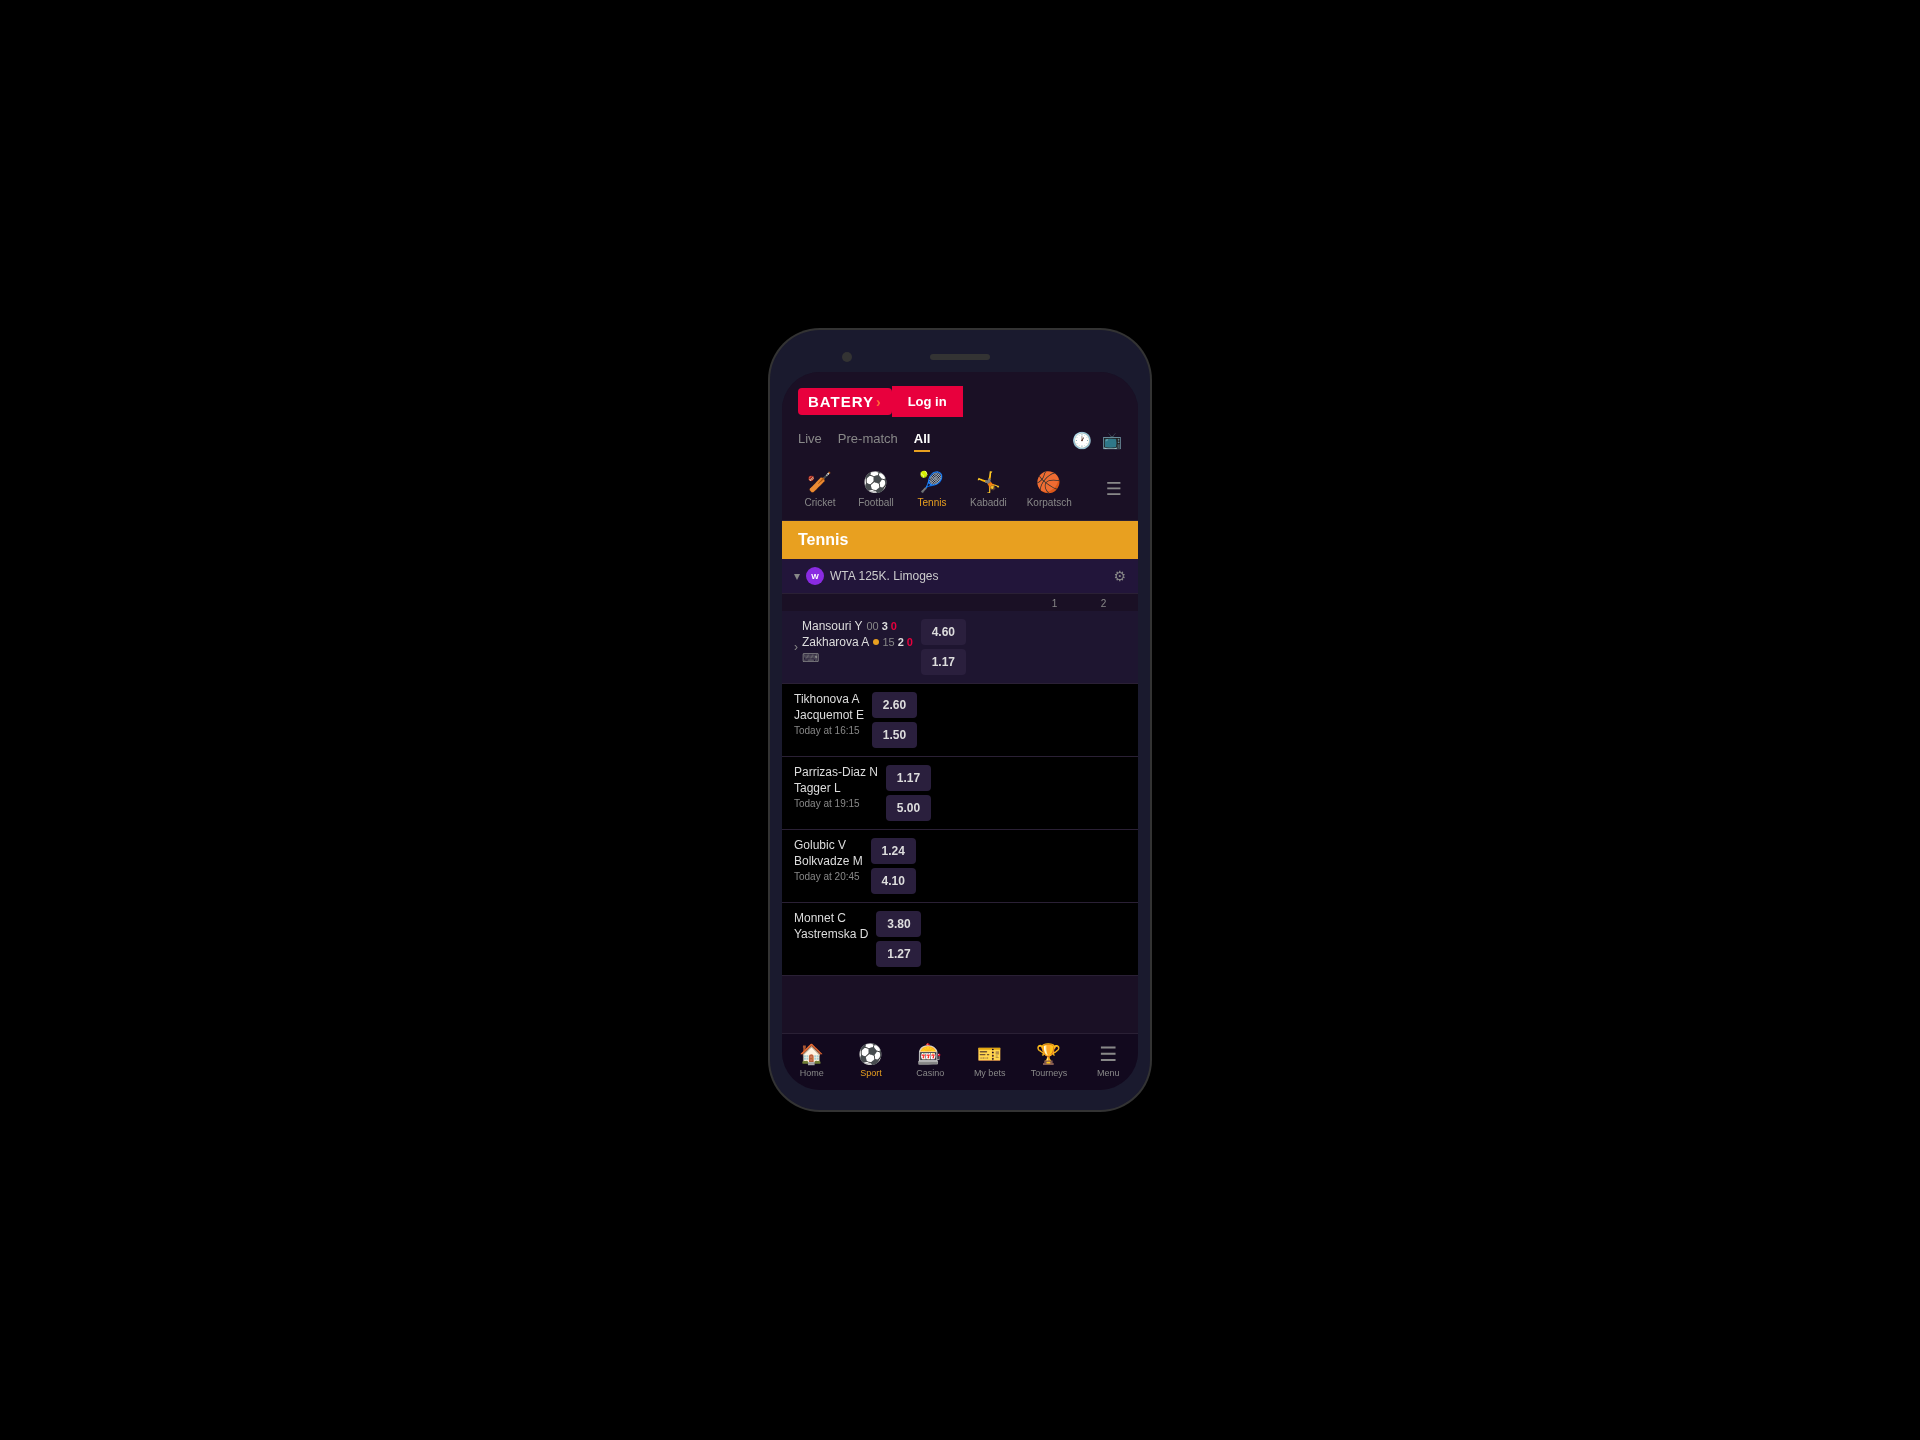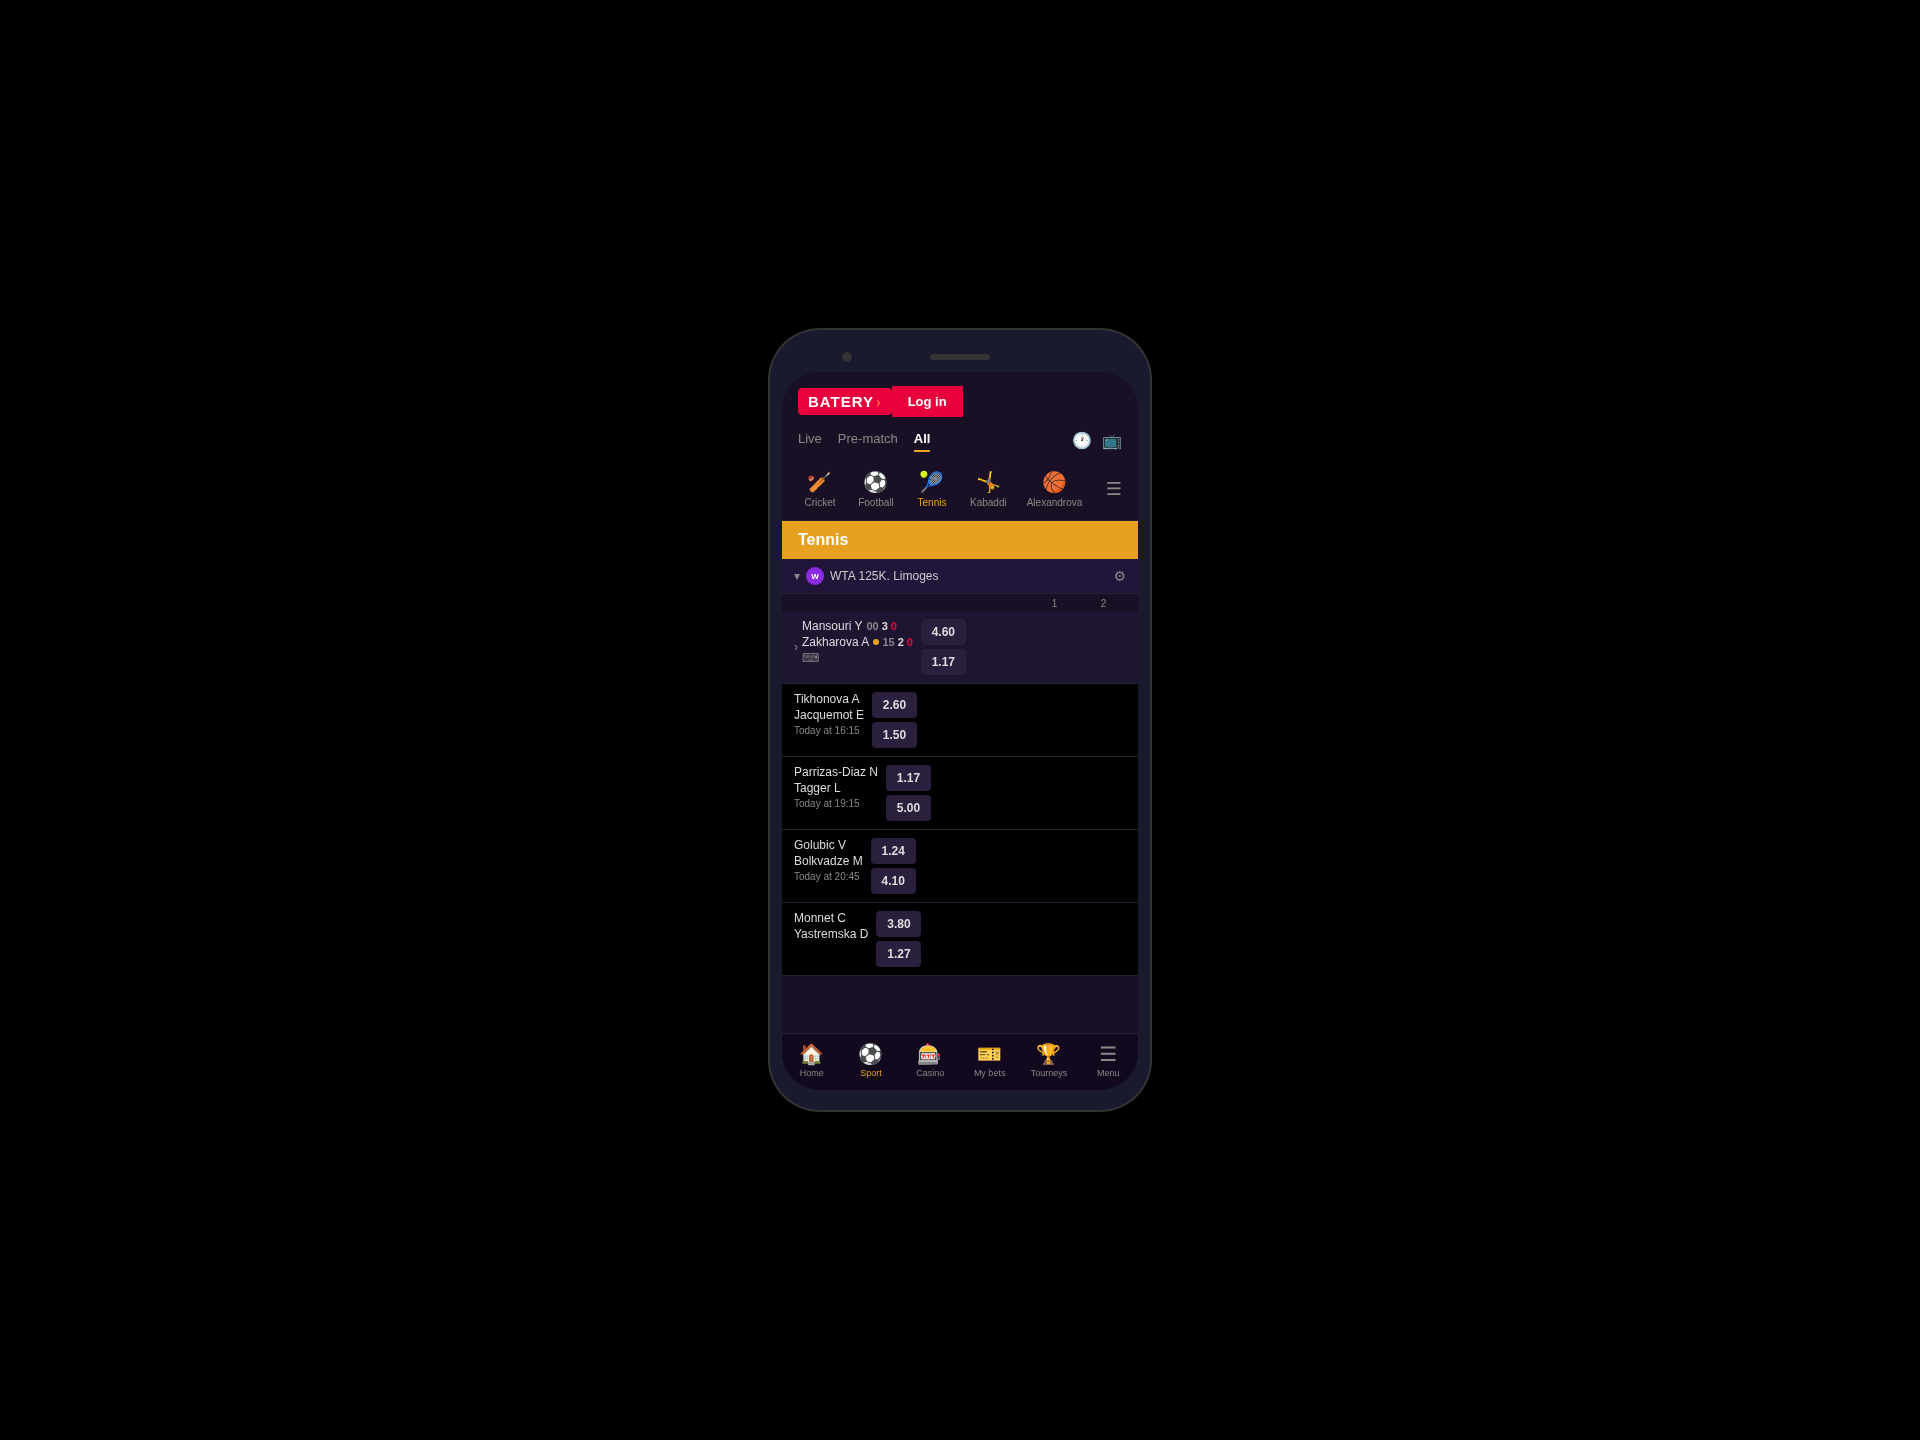--- a/index.html
+++ b/index.html
@@ -250,21 +250,20 @@
     .team-score {
       display: flex;
       align-items: center;
       gap: 3px;
       font-size: 11px;
       color: #888;
     }
 
     .score-set {
       font-size: 11px;
-      font-weight: bold;
     }
 
     .score-game {
       font-weight: 700;
       color: #ddd;
     }
 
     .score-point {
       color: #e8003d;
       font-weight: 700;
@@ -418,21 +417,21 @@
       <div class="sport-item active">
         <span class="sport-icon">🎾</span>
         <span class="sport-label">Tennis</span>
       </div>
       <div class="sport-item">
         <span class="sport-icon">🤸</span>
         <span class="sport-label">Kabaddi</span>
       </div>
       <div class="sport-item">
         <span class="sport-icon">🏀</span>
-        <span class="sport-label">Alexandrova</span>
+        <span class="sport-label">Korpatsch</span>
       </div>
       <div class="search-icon-btn">
         <span>☰</span>
       </div>
     </div>
 
     <div class="section-header">
       <span>Tennis</span>
     </div>
 

